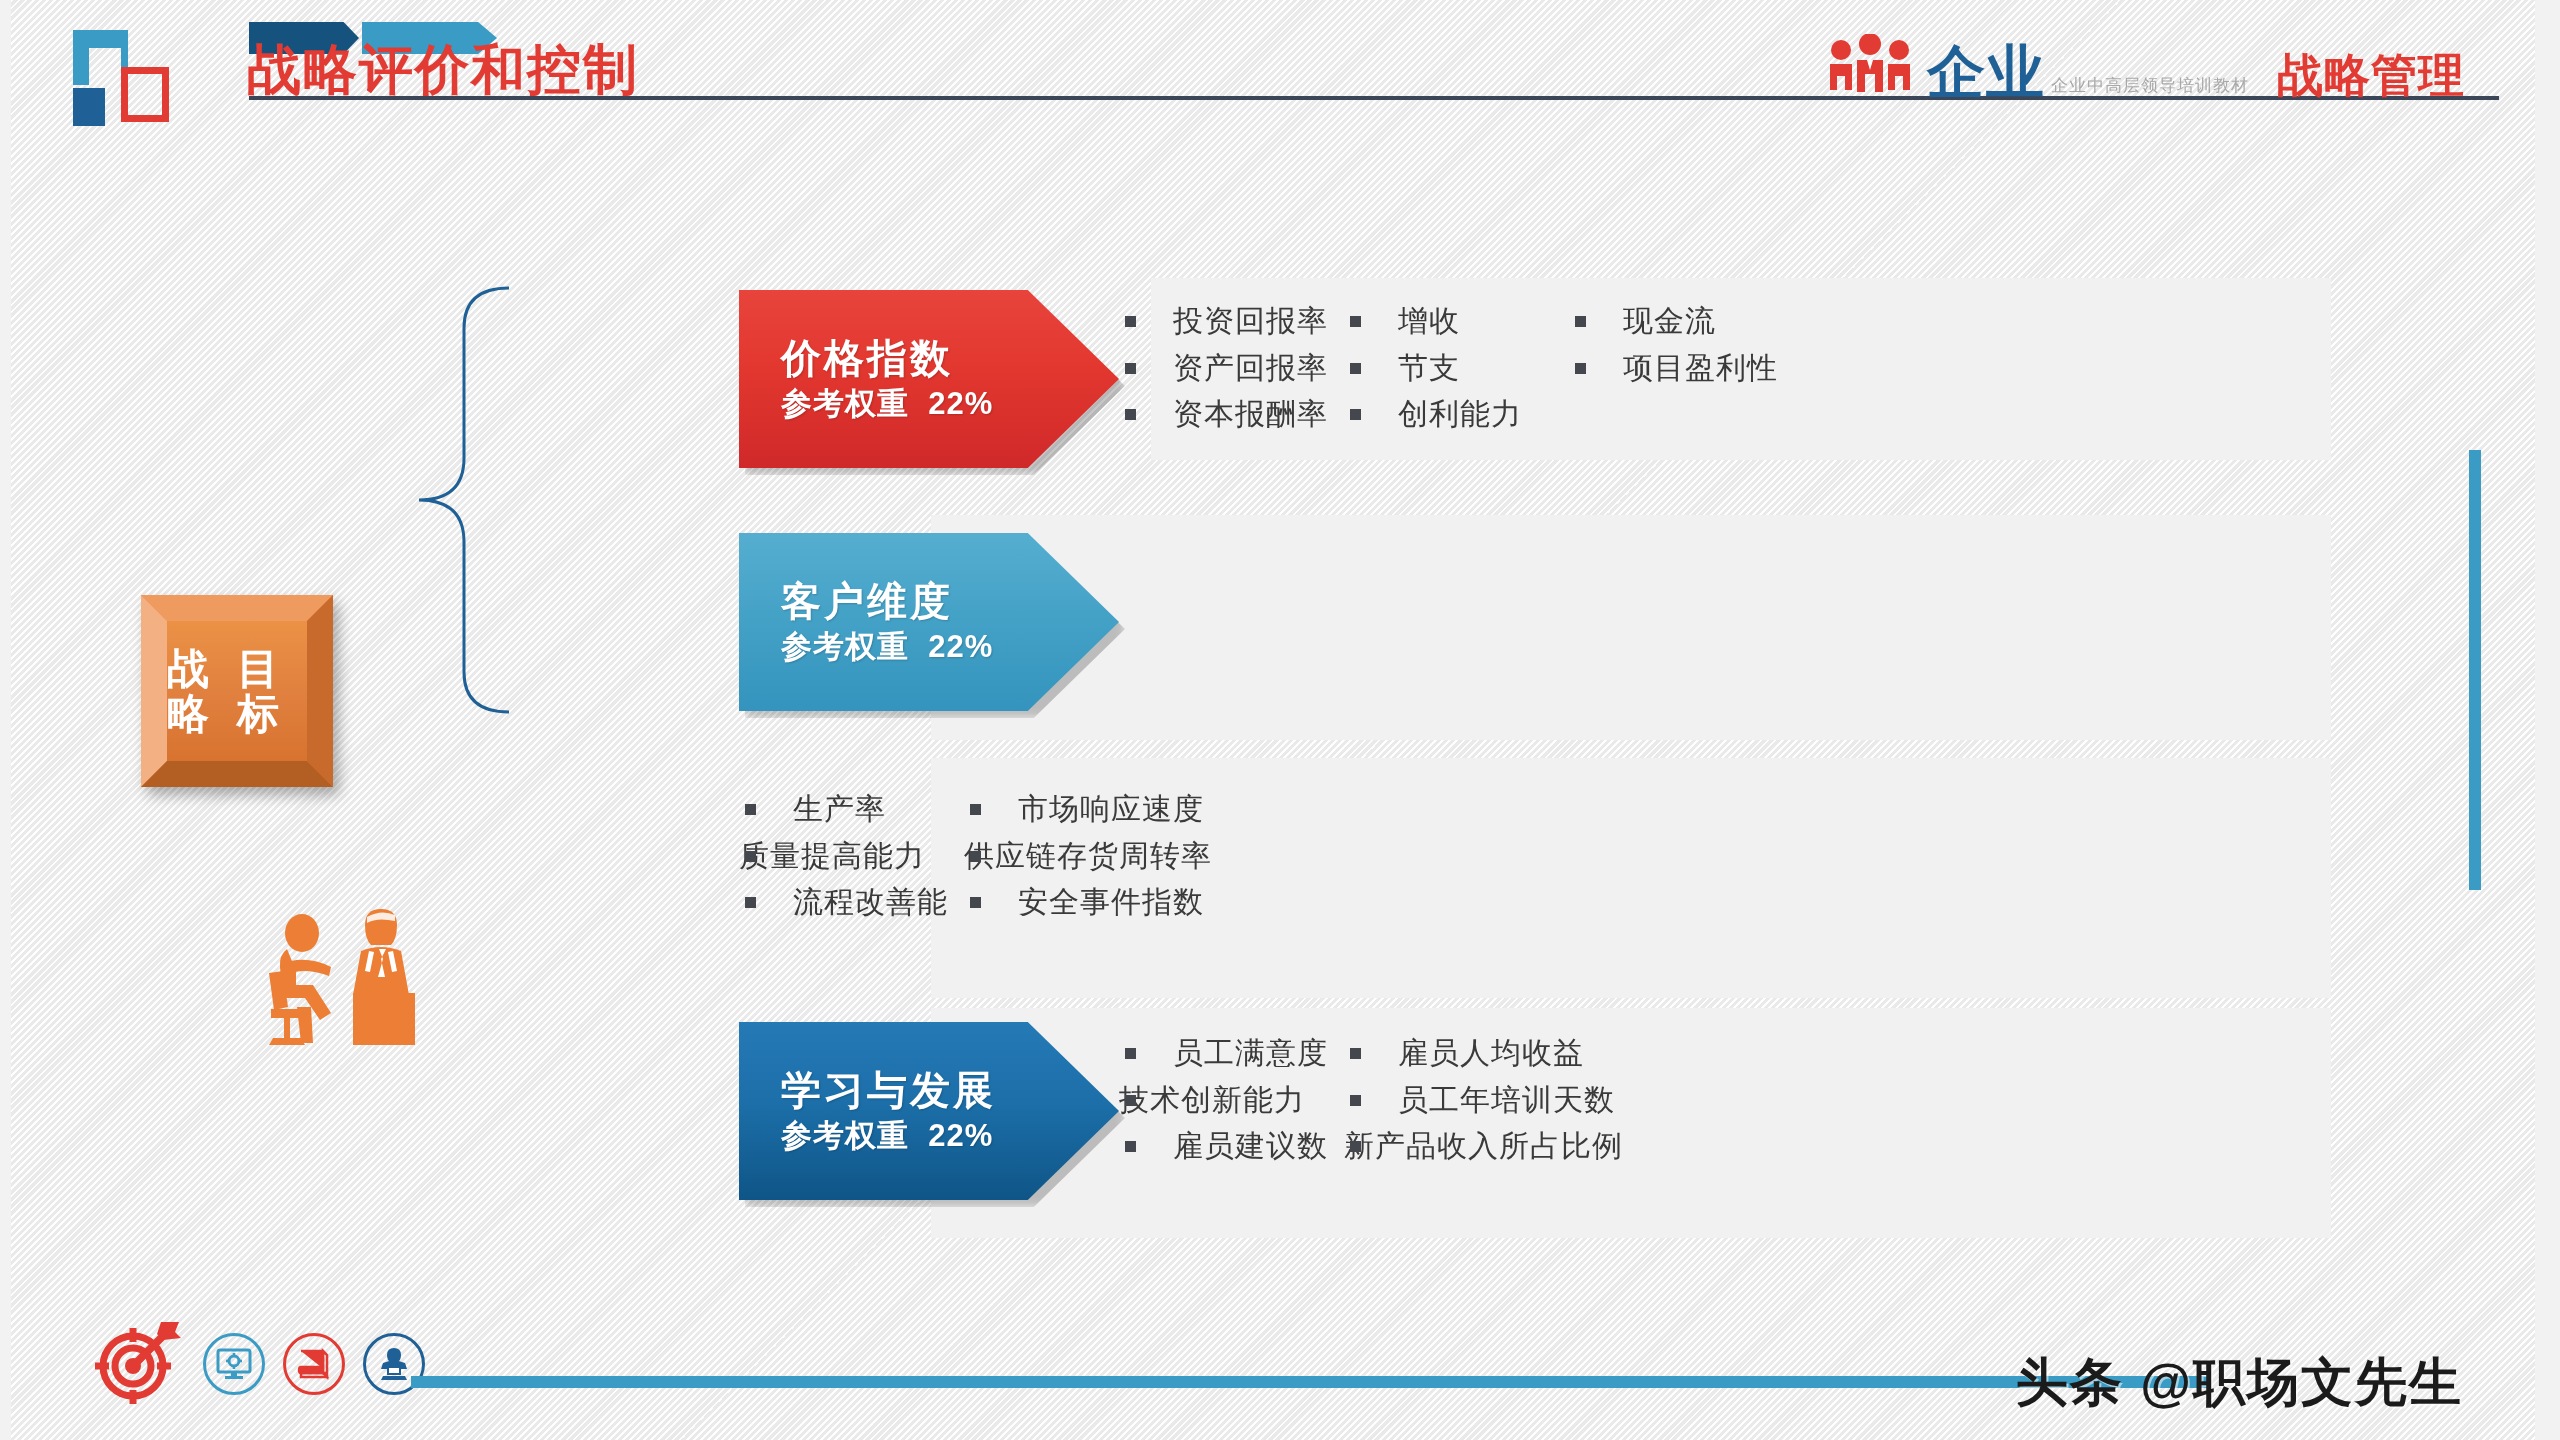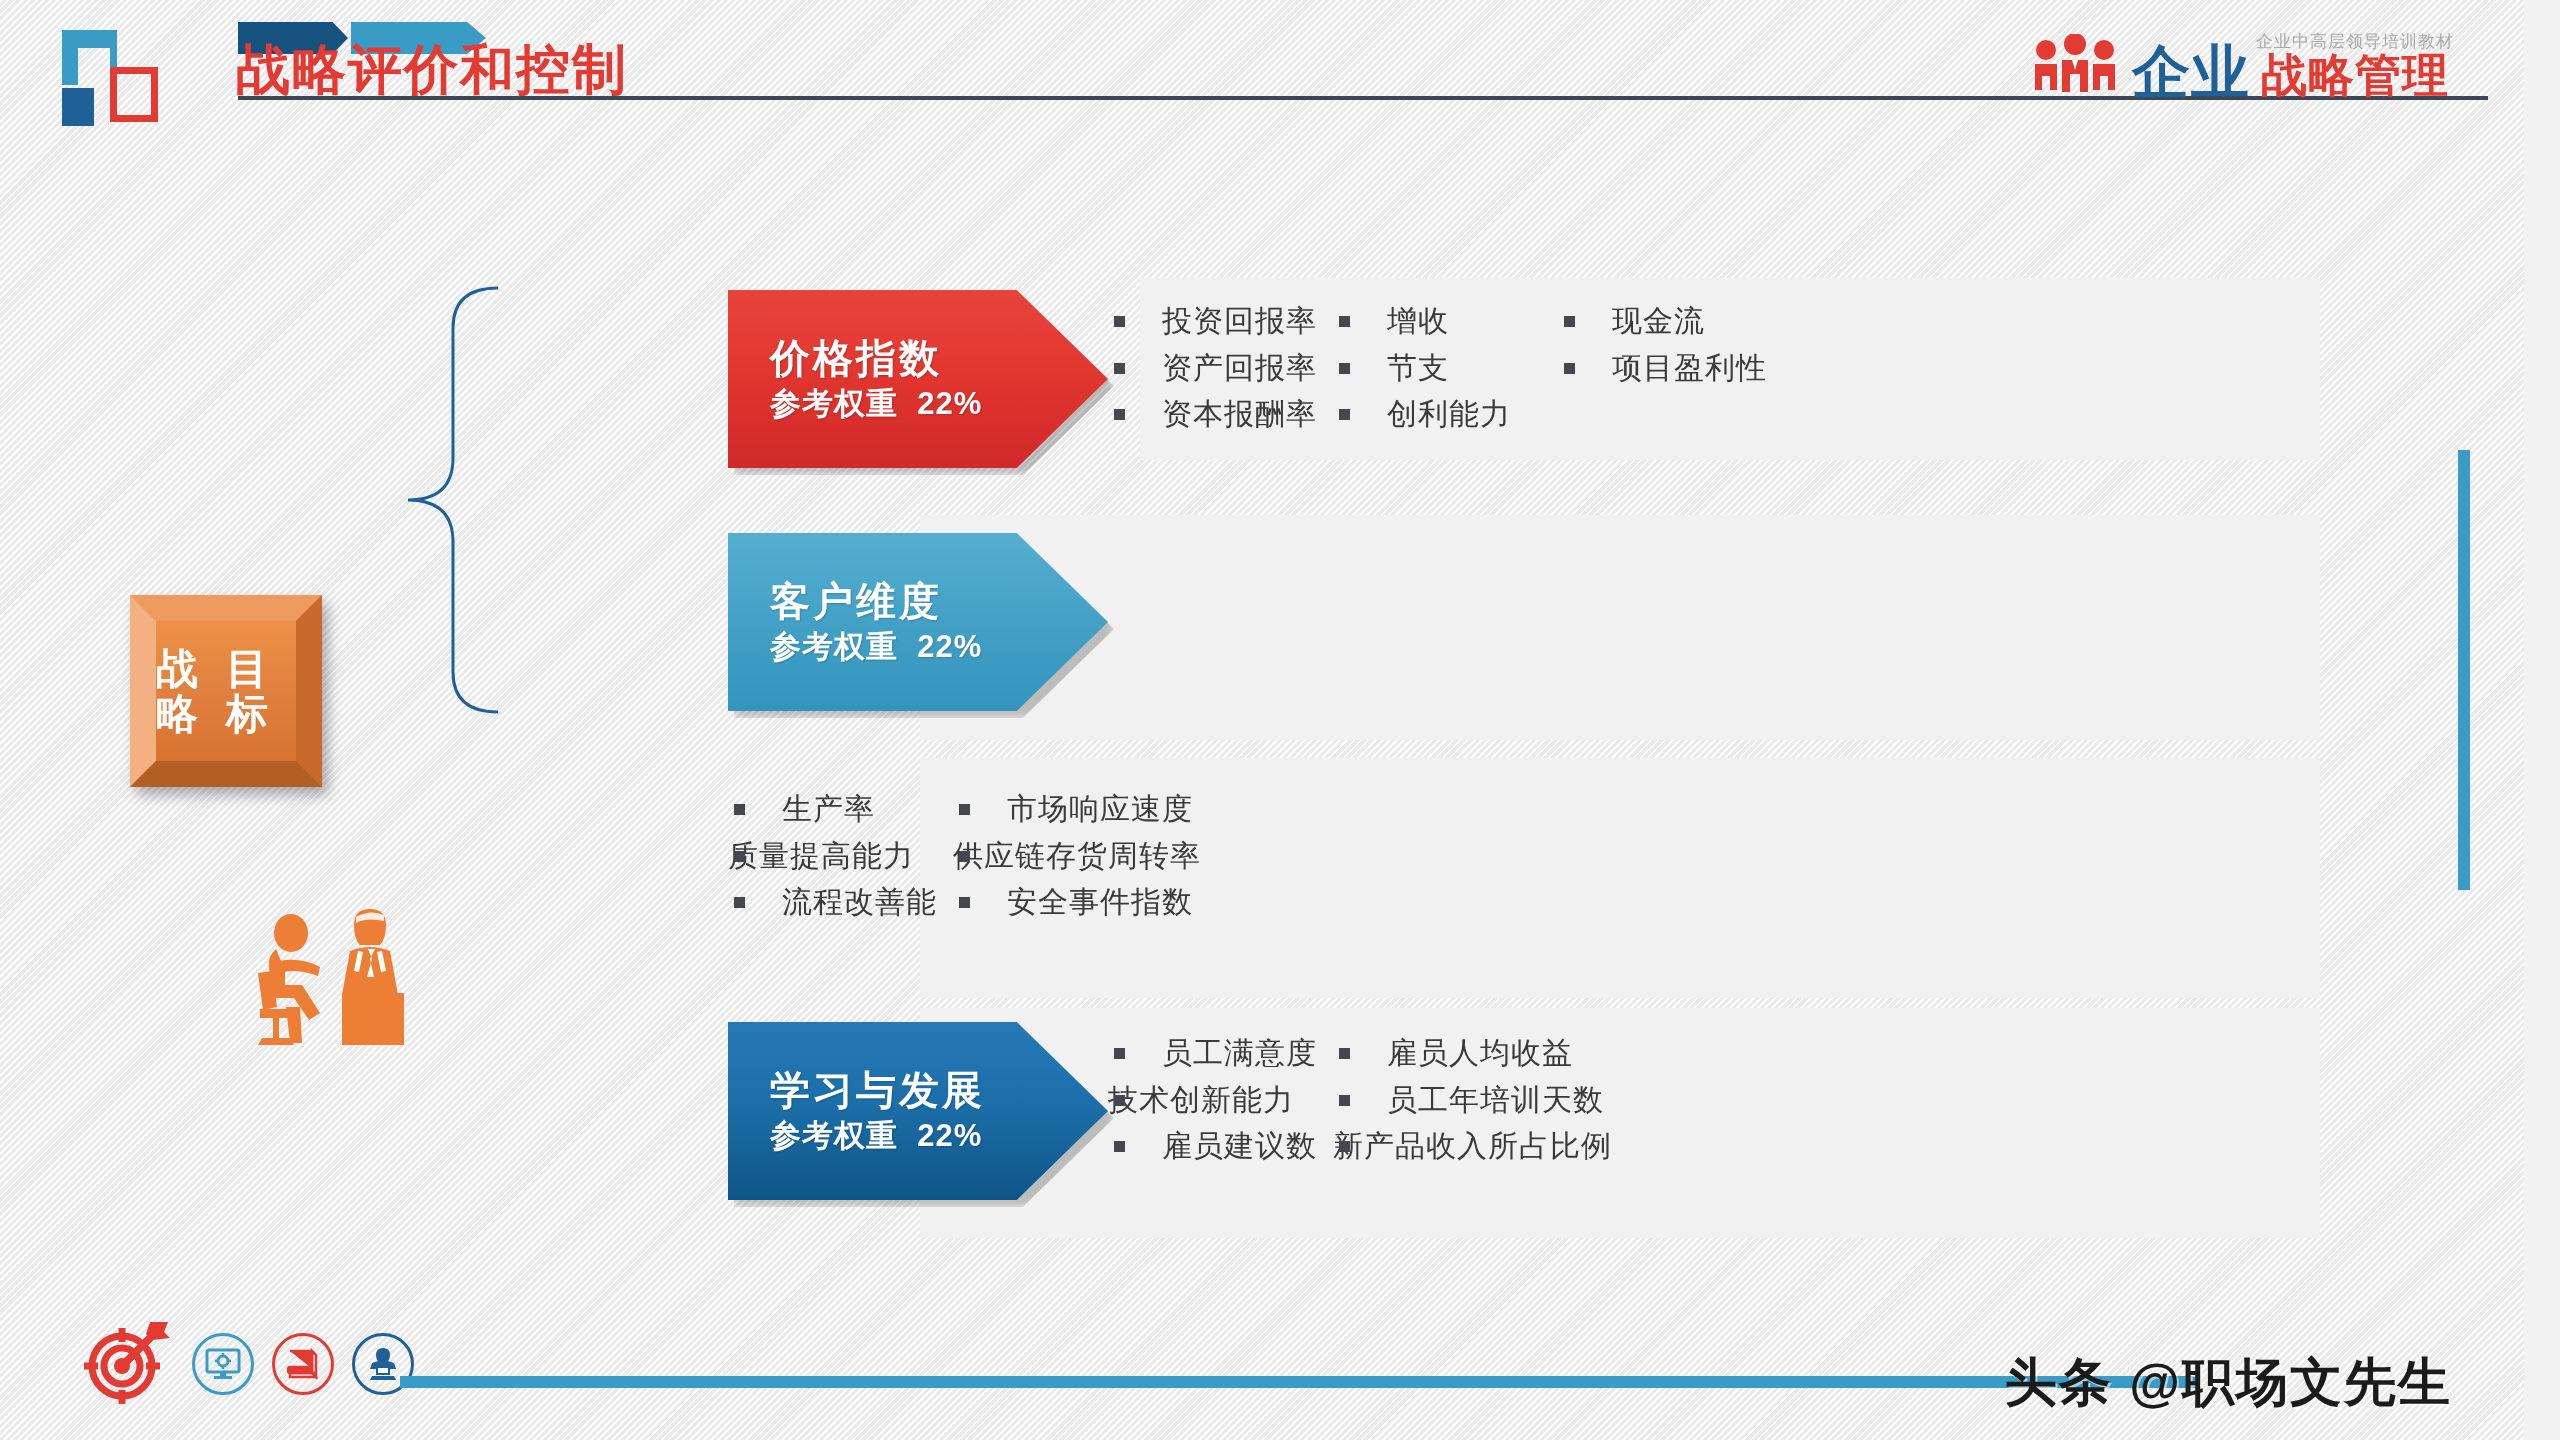--- a/index.html
+++ b/index.html
@@ -19,20 +19,21 @@
     height: 1440px;
     background-color: #f2f2f2;
     background-image: repeating-linear-gradient(
         135deg,
         rgba(255,255,255,0.95) 0px,
         rgba(255,255,255,0.95) 2px,
         rgba(232,232,232,0.85) 2px,
         rgba(232,232,232,0.85) 5px
       );
     overflow: hidden;
+    margin-left: 11px;
   }
 
   
   .header-logo {
     position: absolute;
     left: 62px;
     top: 22px;
     width: 120px;
     height: 100px;
   }
@@ -100,21 +101,21 @@
     margin-right: 14px;
     margin-bottom: 2px;
   }
   .brand-qy {
     font-size: 58px;
     font-weight: bold;
     color: #1f6196;
     line-height: 0.92;
     letter-spacing: 1px;
   }
-  .brand-right { display: flex; flex-direction: column; align-items: center; margin-left: 6px;}
+  .brand-right { display: flex; flex-direction: row; align-items: flex-end; margin-left: 6px; gap: 28px;}
   .brand-sub {
     font-size: 17px;
     color: #a8a8a8;
     letter-spacing: 1px;
     margin-bottom: 1px;
     white-space: nowrap;
   }
   .brand-zl {
     font-size: 46px;
     font-weight: bold;

